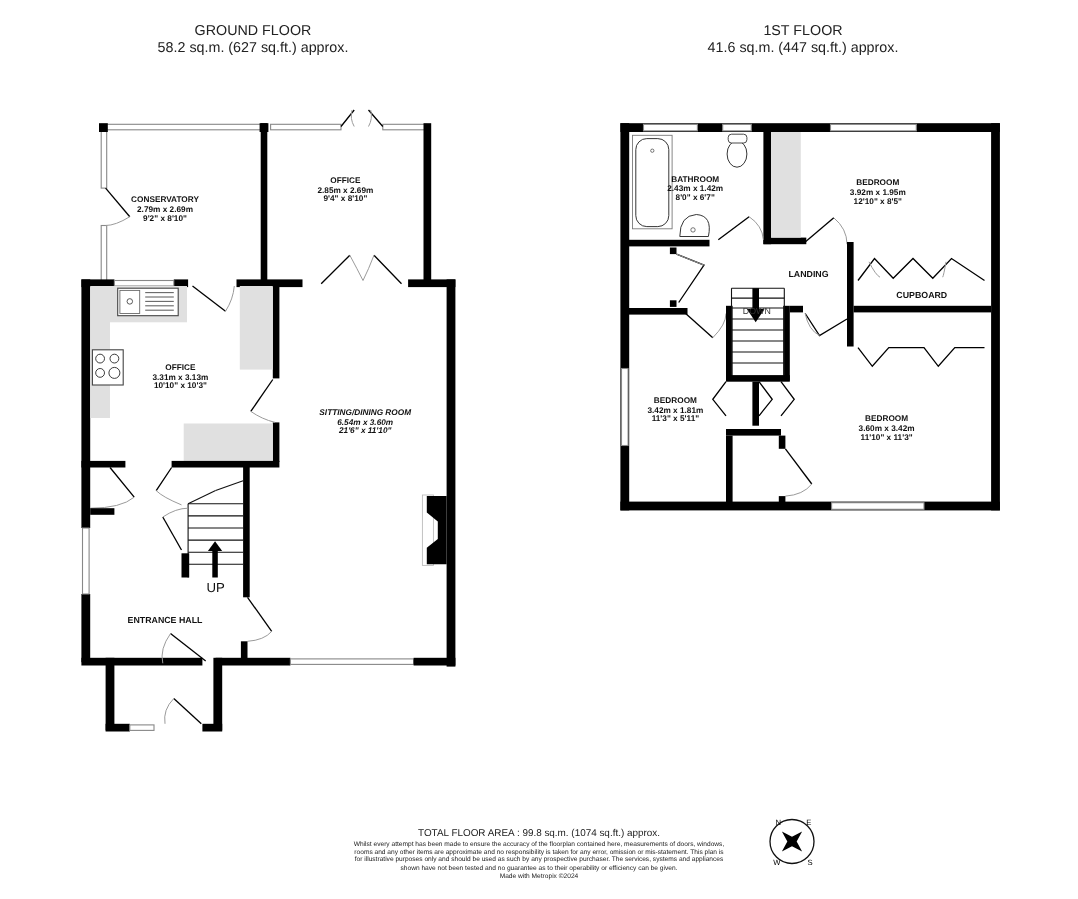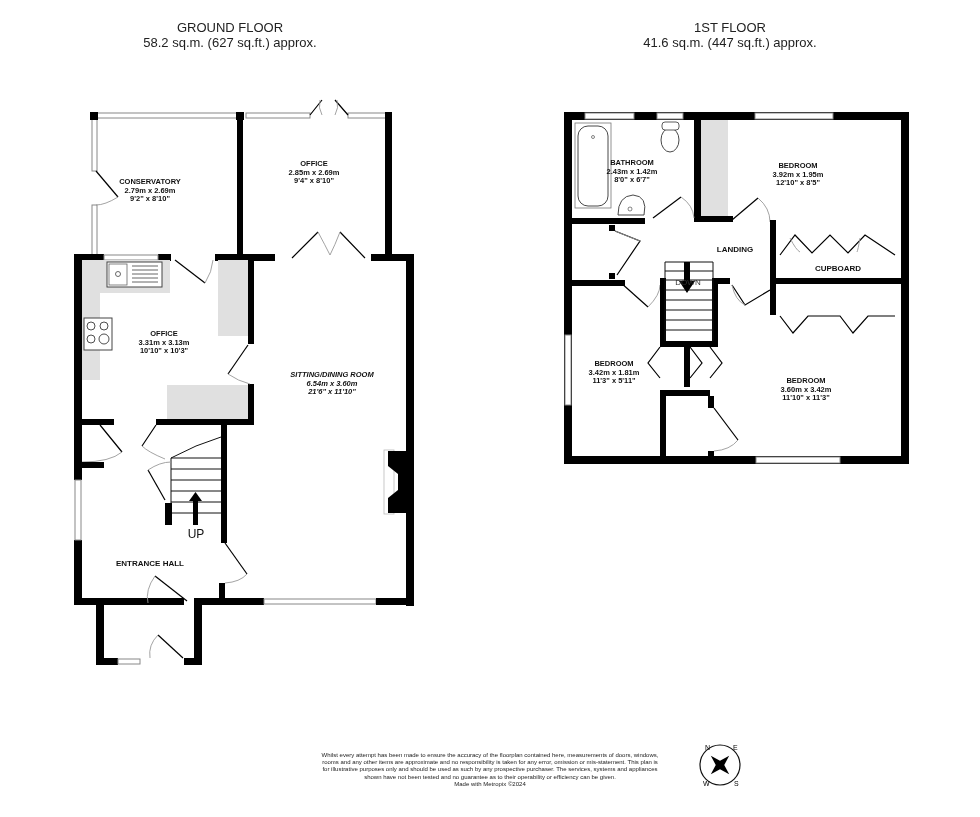--- a/index.html
+++ b/index.html
@@ -267,20 +267,21 @@
 <div class="room-label" style="left:806px; top:377px;">
   <span>BEDROOM</span>
   <span>3.60m  x 3.42m</span>
   <span>11'10"  x 11'3"</span>
 </div>
 <div class="plain-label light" style="left:688px; top:234px;margin-top:44px;">DOWN</div>
 <div class="plain-label bold" style="left:735px; top:245px;">LANDING</div>
 <div class="plain-label bold" style="left:838px; top:264px;">CUPBOARD</div>
 
 <div class="footer">
+  <div class="total">TOTAL FLOOR AREA : 99.8 sq.m. (1074 sq.ft.) approx.</div>
   <div class="disclaimer">Whilst every attempt has been made to ensure the accuracy of the floorplan contained here, measurements of doors, windows, rooms and any other items are approximate and no responsibility is taken for any error, omission or mis-statement. This plan is for illustrative purposes only and should be used as such by any prospective purchaser. The services, systems and appliances shown have not been tested and no guarantee as to their operability or efficiency can be given.</div>
   <div class="made">Made with Metropix ©2024</div>
 </div>
 
 <svg class="compass" viewBox="0 0 54 54">
   <circle cx="27" cy="27" r="20" fill="none" stroke="#111" stroke-width="1.2"></circle>
   <path d="M27,14 L30,24 L40,27 L30,30 L27,40 L24,30 L14,27 L24,24 Z" fill="#000" transform="rotate(45 27 27)"></path>
   <text x="12" y="12" font-size="7" font-family="Liberation Sans, sans-serif">N</text>
   <text x="40" y="12" font-size="7" font-family="Liberation Sans, sans-serif">E</text>
   <text x="41" y="48" font-size="7" font-family="Liberation Sans, sans-serif">S</text>

